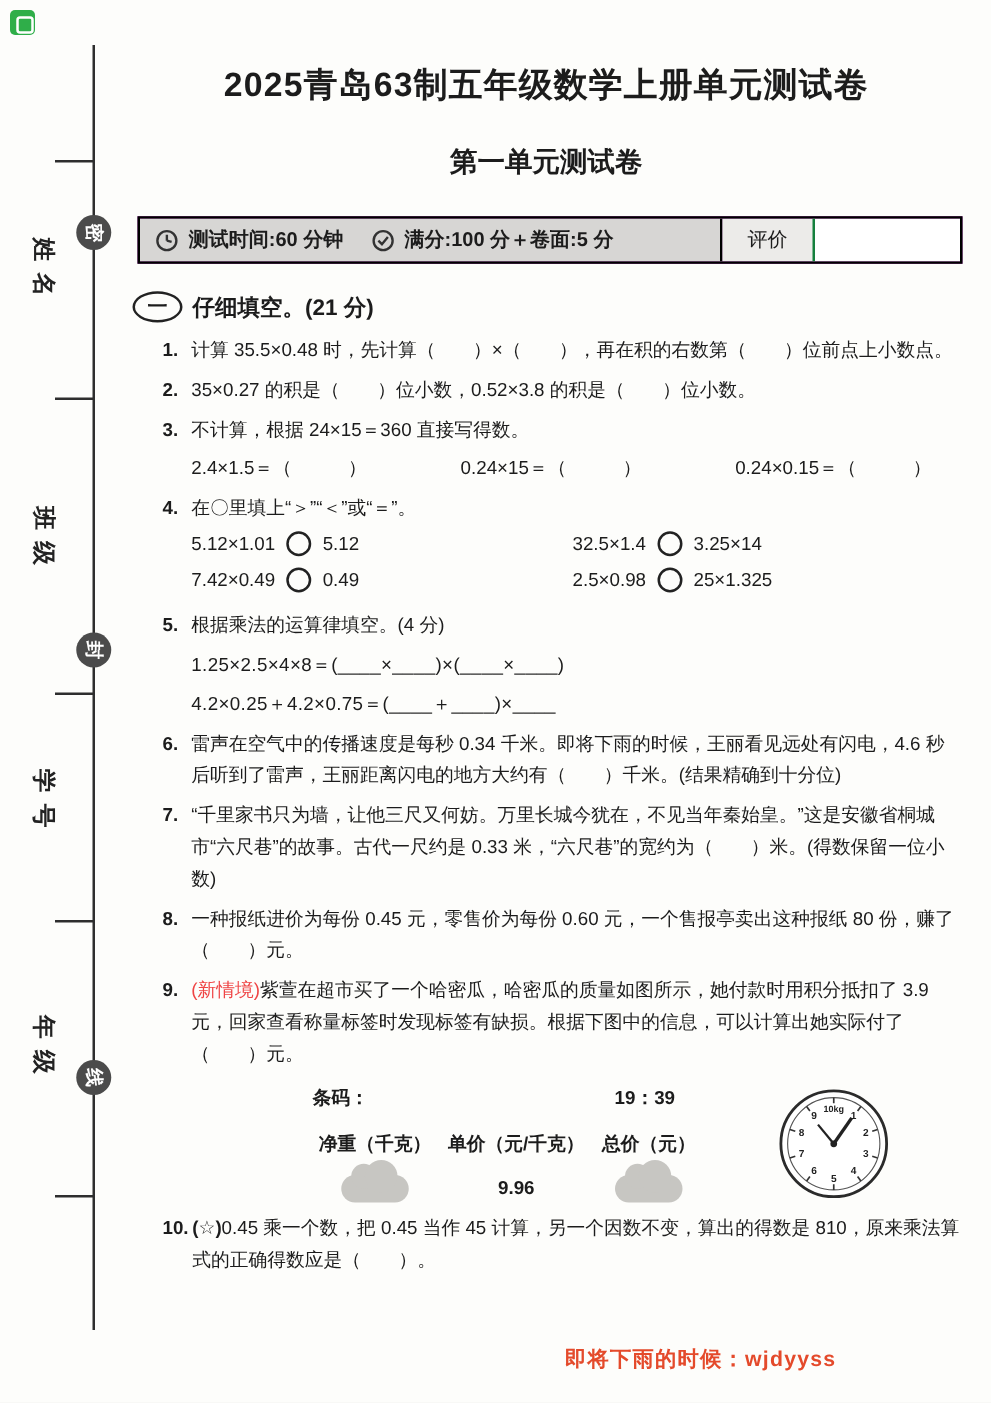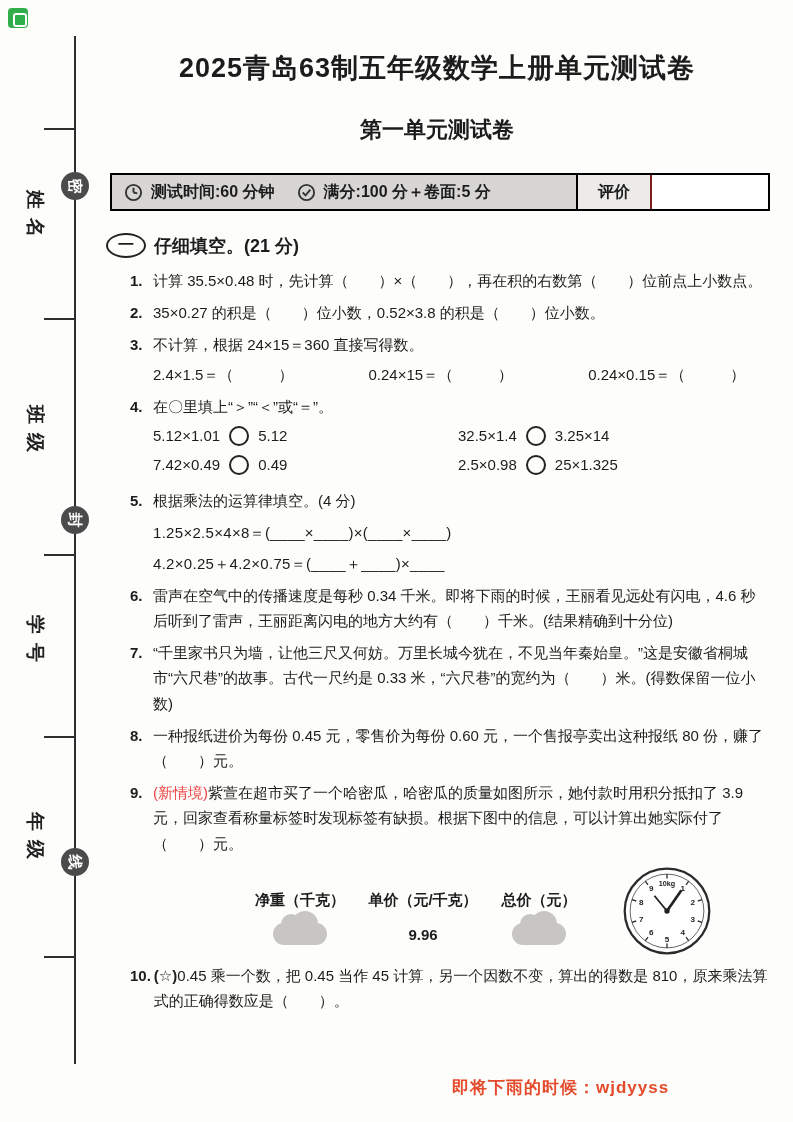--- a/index.html
+++ b/index.html
@@ -18,21 +18,21 @@
   .seal-stamp { position:absolute; left:61px; width:28px; height:28px; border-radius:50%; background:#4b4b4b; color:#fff;
                 display:flex; align-items:center; justify-content:center; font-size:15px; font-weight:700; transform:rotate(90deg); }
 
   
   .main { position:absolute; left:104px; top:50px; width:666px; }
   h1.title { font-size:27px; font-weight:800; text-align:center; letter-spacing:1px; }
   h2.subtitle { font-size:22px; font-weight:800; text-align:center; margin-top:29px; }
 
   .info-bar { display:flex; margin:28px 0 0 6px; height:38px; border:2px solid #000; background:#a21caf; }
   .info-main { flex:0 0 466px; background:#d7d6d4; border-right:2px solid #000; display:flex; align-items:center; gap:8px; padding:0 12px; font-size:16px; font-weight:700; }
-  .info-eval { flex:0 0 74px; background:#ecebe9; border-right:2px solid #7f1d1d; display:flex; align-items:center; justify-content:center; font-size:16px; font-weight:700; }
+  .info-eval { flex:0 0 74px; background:#ecebe9; border-right:2px solid #15803d; display:flex; align-items:center; justify-content:center; font-size:16px; font-weight:400; }
   .info-blank { flex:1; background:#fff; }
   .ibar-icon { width:19px; height:19px; flex:0 0 auto; }
 
   .section-head { display:flex; align-items:center; gap:8px; margin:22px 0 0 2px; }
   .oval { display:inline-flex; align-items:center; justify-content:center; width:40px; height:25px; border:2px solid #222; border-radius:50%; font-size:16px; font-weight:800; }
   .section-title { font-size:18px; font-weight:800; }
 
   .questions { margin:10px 0 0 26px; font-size:15px; line-height:1.68; }
   .q { display:flex; margin:7px 0; }
   .qnum { font-weight:800; min-width:23px; padding-right:3px; white-space:nowrap; }
@@ -44,21 +44,21 @@
   .cmp-group:first-child { width:305px; }
   .cmp-circle { display:inline-block; width:20px; height:20px; border:2px solid #222; border-radius:50%; vertical-align:-5px; margin:0 9px; }
   .tag-green { color:#ef4444; font-weight:400; }
   .tag-star { font-weight:700; }
 
   
   .figure { display:flex; align-items:center; gap:42px; margin:10px 0 6px 120px; }
   .receipt { width:330px; font-size:15px; font-weight:700; }
   .r-row1 { display:flex; }
   .r-time { margin-left:auto; margin-right:40px; }
-  .r-grid { display:grid; grid-template-columns: 100px 126px 86px; column-gap:10px; margin-top:12px; text-align:center; }
+  .r-grid { display:grid; grid-template-columns: 100px 126px 86px; margin-top:12px; text-align:center; }
   .r-grid3 { margin-top:10px; align-items:center; justify-items:center; }
   .cloud { position:relative; width:54px; height:22px; background:#c7c6c2; border-radius:12px; display:inline-block; }
   .cloud::before { content:""; position:absolute; left:8px; top:-9px; width:20px; height:20px; background:#c7c6c2; border-radius:50%; }
   .cloud::after { content:""; position:absolute; right:9px; top:-12px; width:26px; height:26px; background:#c7c6c2; border-radius:50%; }
 
   .footer { position:absolute; left:452px; top:1076px; font-size:17px; font-weight:700; color:#e44a2b; letter-spacing:1px; }
 </style>
 </head>
 <body>
 
@@ -182,20 +182,24 @@
 
       <div class="q">
         <span class="qnum">9.</span>
         <div class="qtext">
           <span class="tag-green">(新情境)</span><span>紫萱在超市买了一个哈密瓜，哈密瓜的质量如图所示，她付款时用积分抵扣了 3.9 元，回家查看称量标签时发现标签有缺损。根据下图中的信息，可以计算出她实际付了（　　）元。</span>
         </div>
       </div>
 
       <div class="figure">
         <div class="receipt">
+          <div class="r-row1">
+            <span>条码：</span>
+            <span class="r-time">19：39</span>
+          </div>
           <div class="r-grid">
             <span>净重（千克）</span>
             <span>单价（元/千克）</span>
             <span>总价（元）</span>
           </div>
           <div class="r-grid r-grid3">
             <span class="cloud"></span>
             <span>9.96</span>
             <span class="cloud"></span>
           </div>

